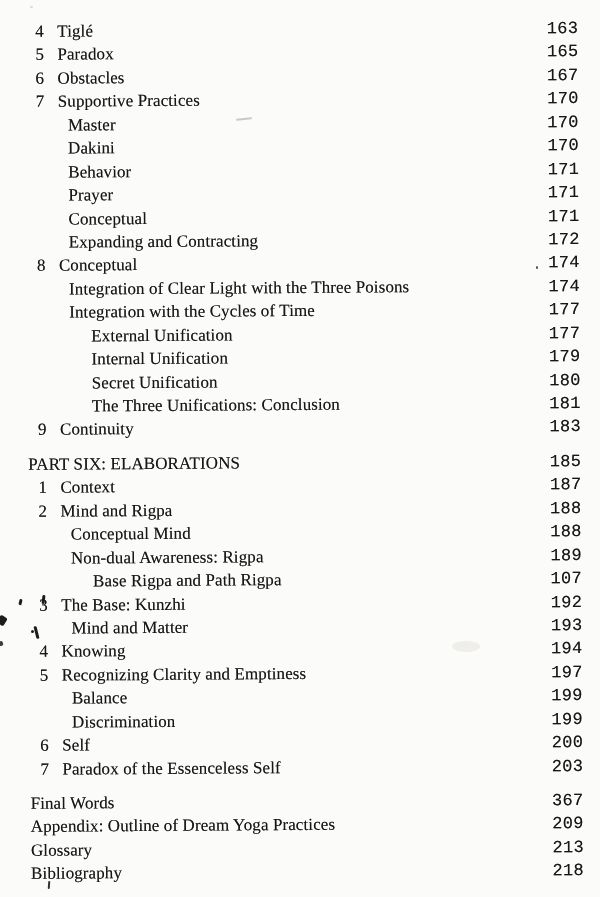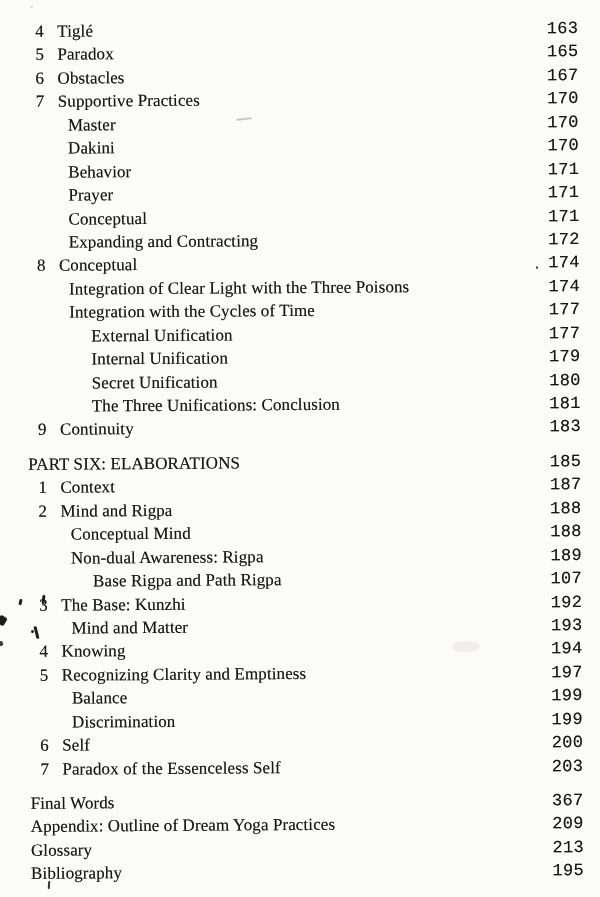--- a/index.html
+++ b/index.html
@@ -204,21 +204,21 @@
       <div class="row lvl0">
         <span class="label">Appendix: Outline of Dream Yoga Practices</span>
         <span class="page-num">209</span>
       </div>
       <div class="row lvl0">
         <span class="label">Glossary</span>
         <span class="page-num">213</span>
       </div>
       <div class="row lvl0">
         <span class="label">Bibliography</span>
-        <span class="page-num">195</span>
+        <span class="page-num">218</span>
       </div>
     </div>
 
   <div class="artifact a-smudge"></div>
   <div class="artifact a-comma"></div>
   <div class="artifact a-tick"></div>
   <div class="artifact a-edge"></div>
   <div class="artifact a-edge2"></div>
   <div class="artifact a-dot"></div>
   <div class="artifact a-squiggle"></div>

